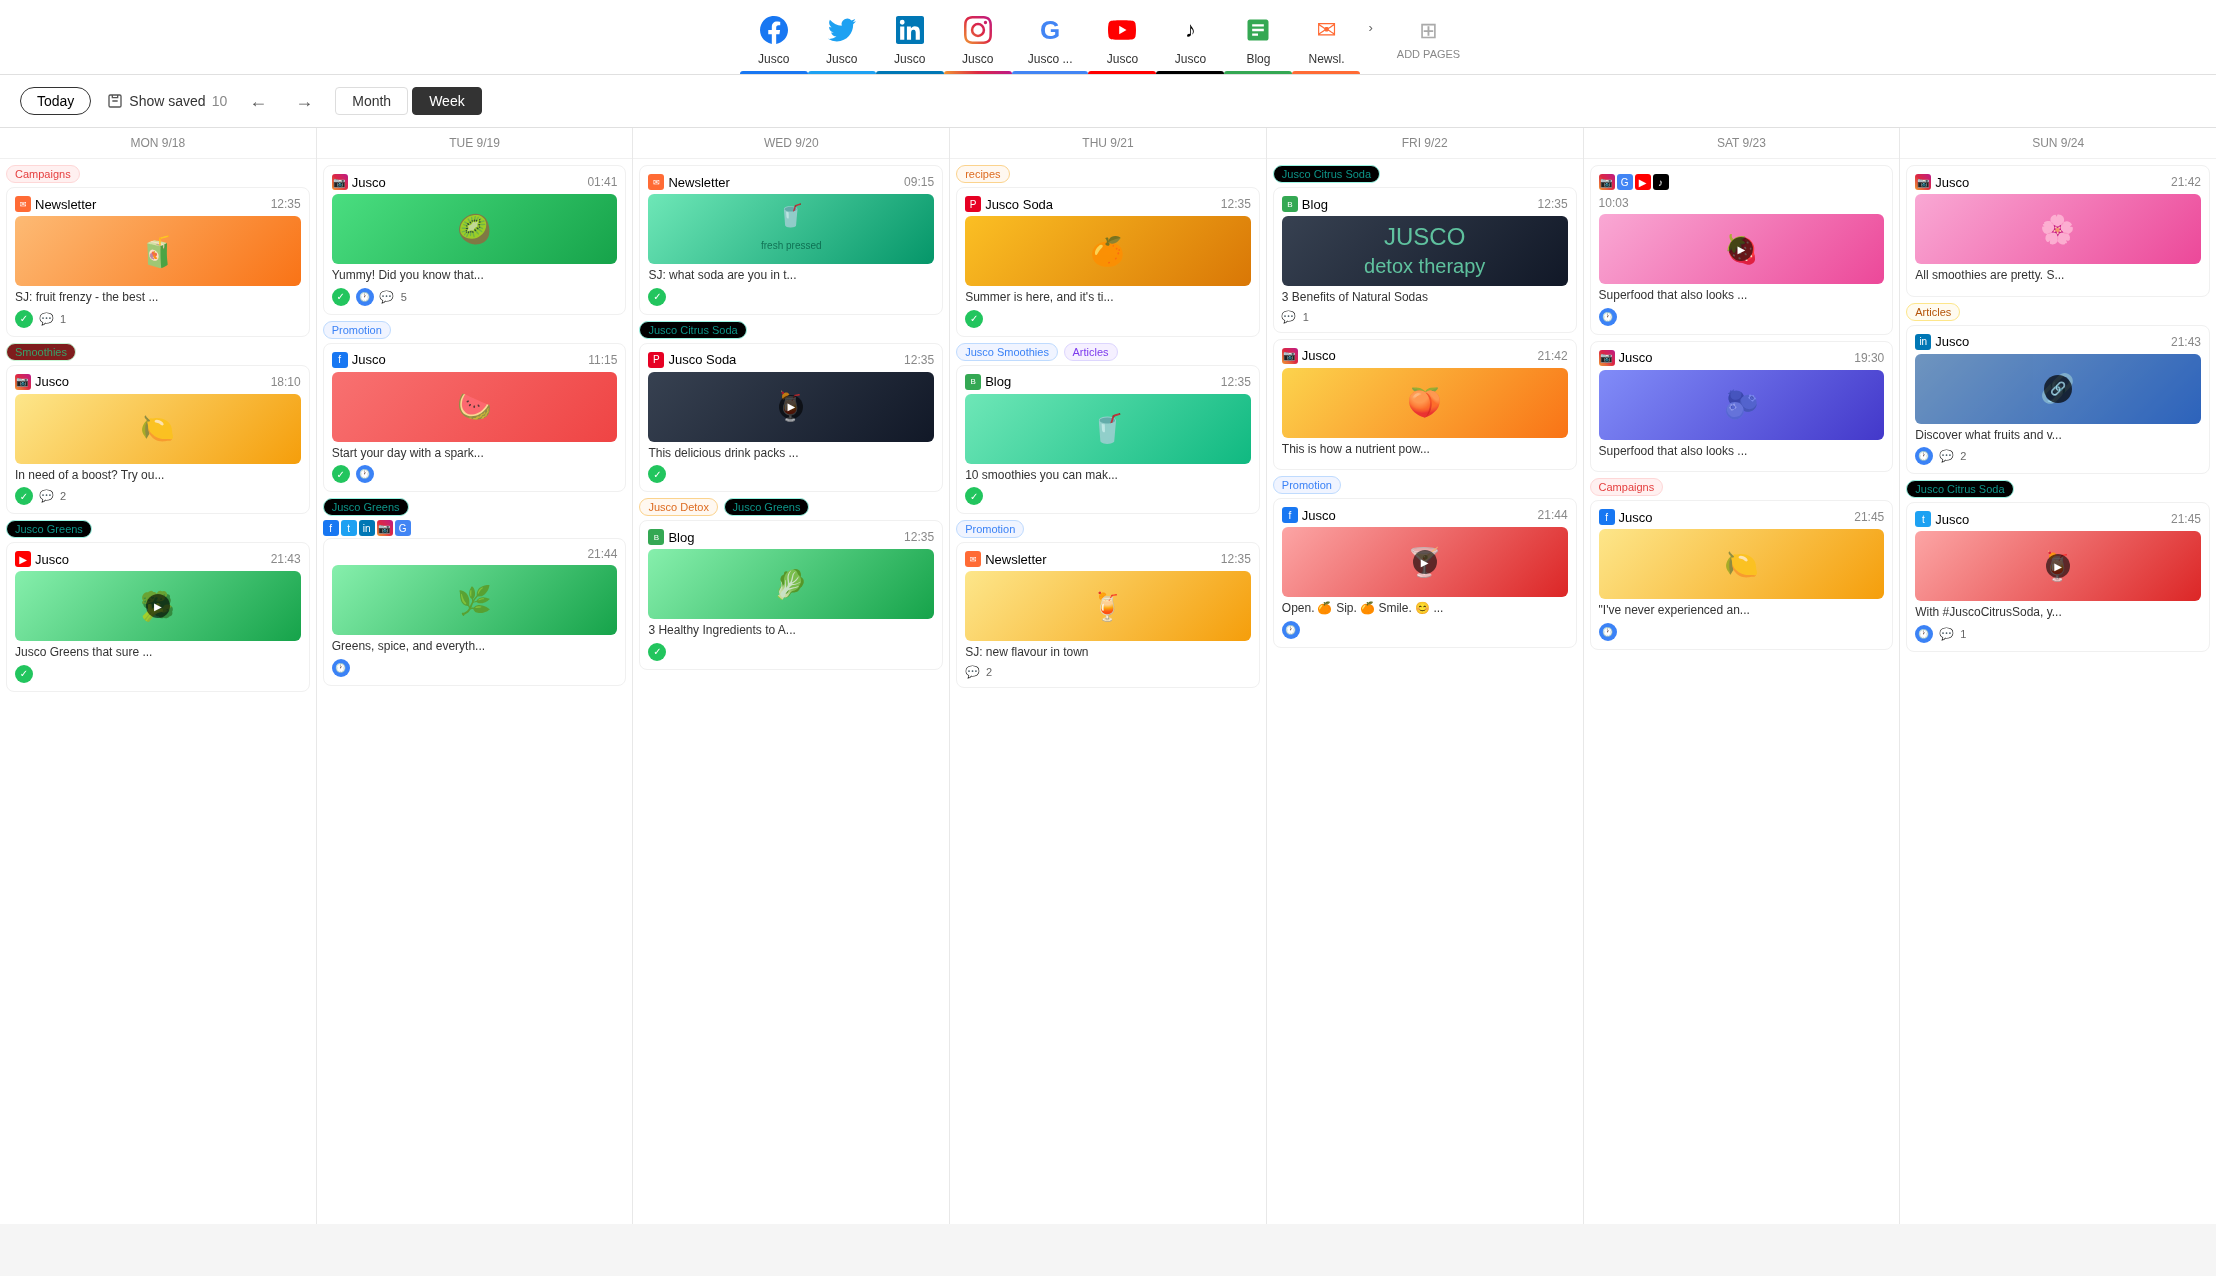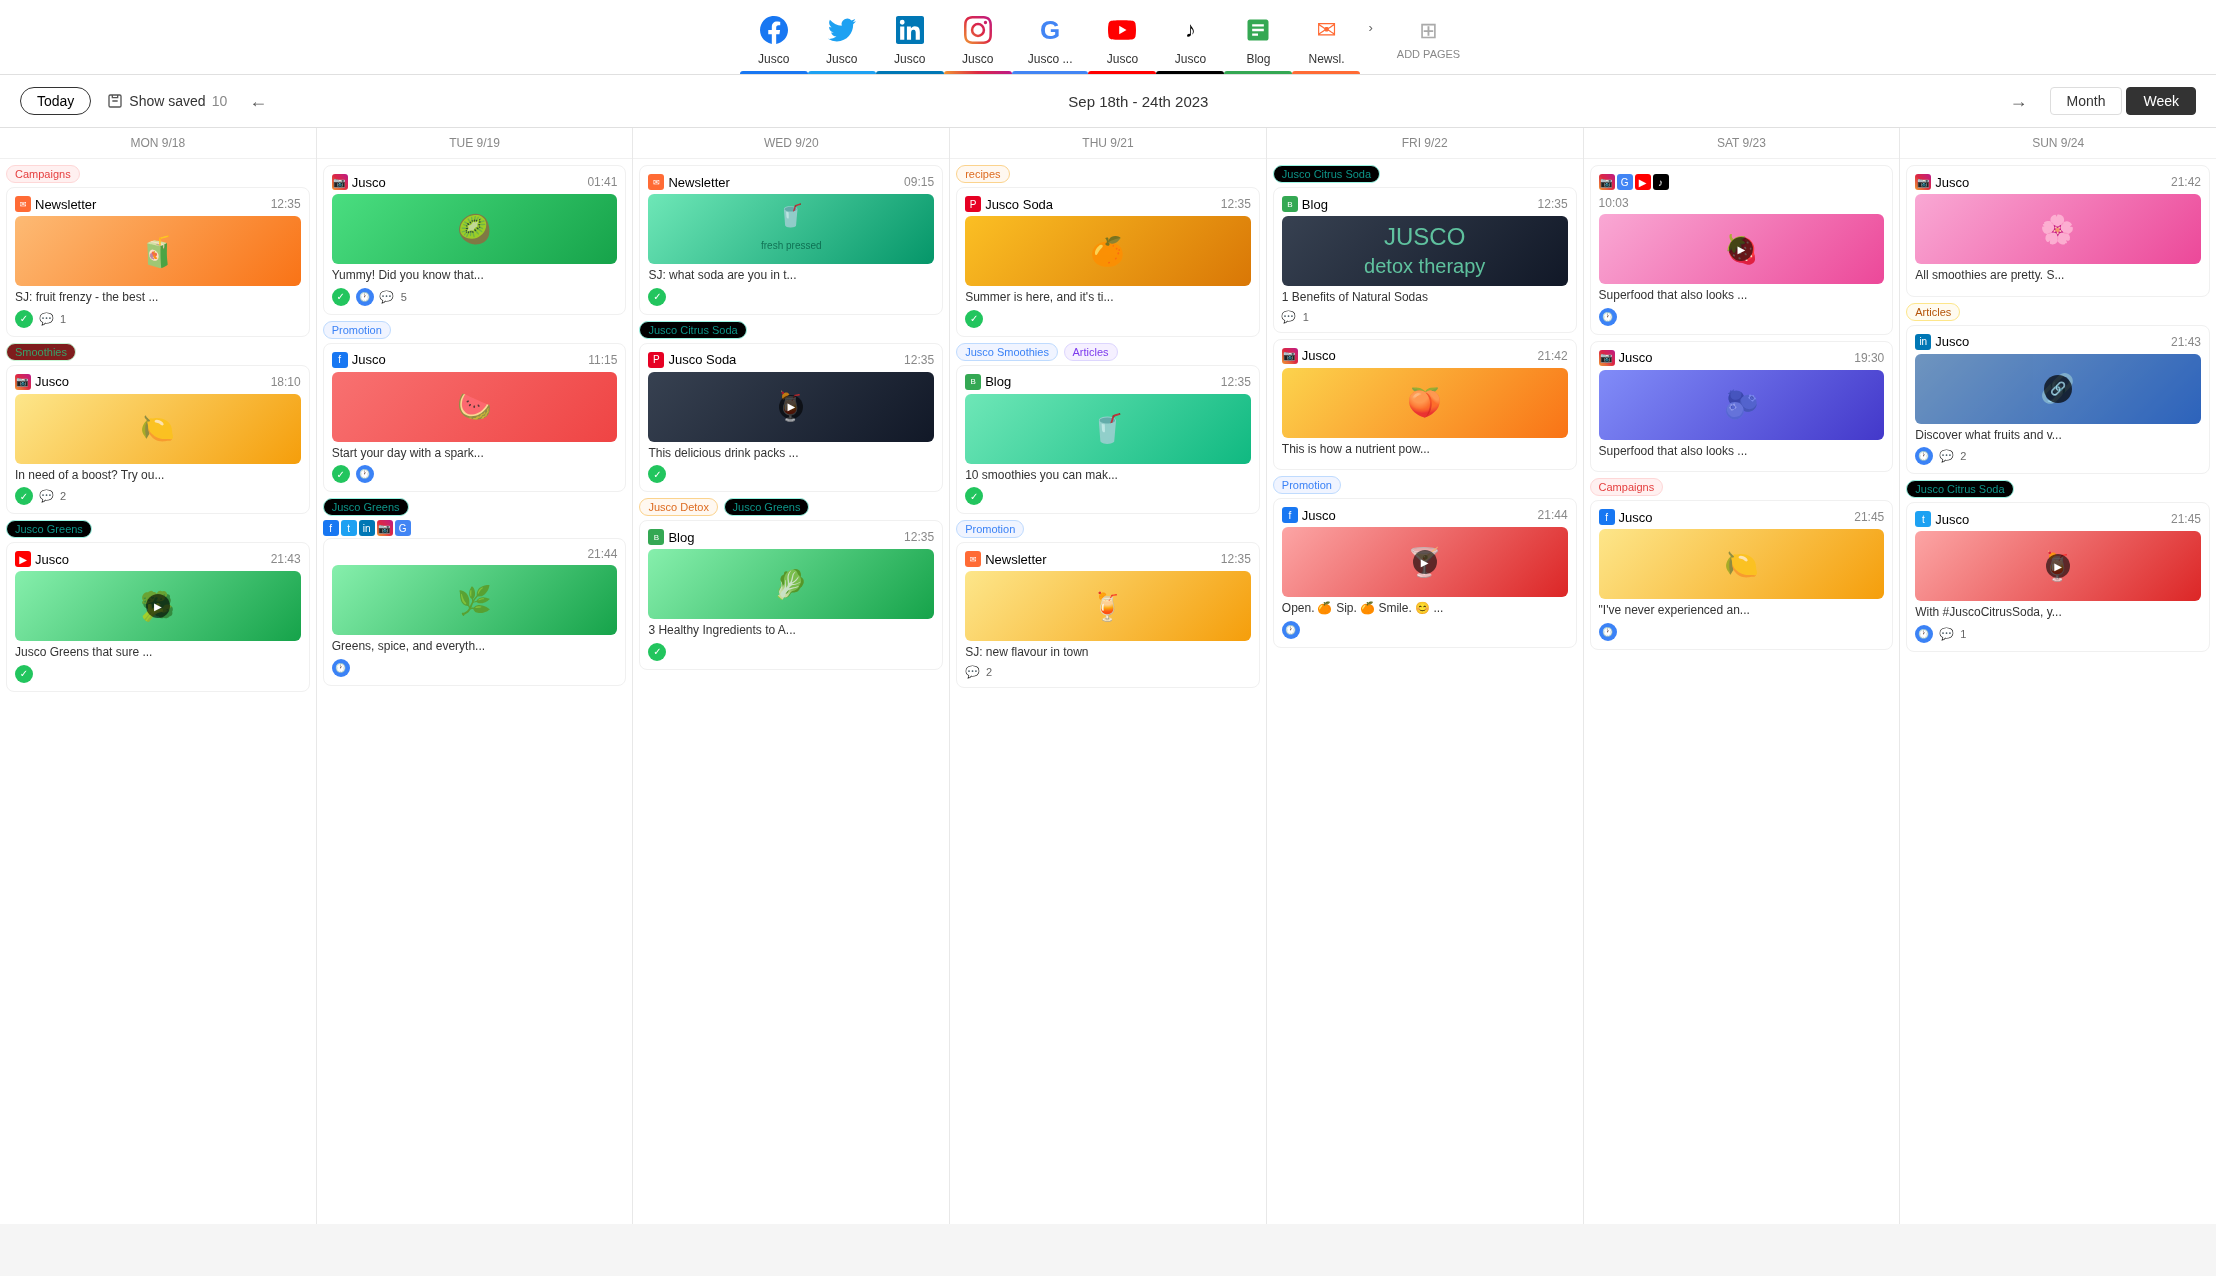--- a/index.html
+++ b/index.html
@@ -190,21 +190,20 @@
   <button class="today-btn">Today</button>
   <div class="show-saved">
     <svg width="16" height="16" viewBox="0 0 24 24" fill="none" stroke="#555" stroke-width="2">
         <rect x="3" y="3" width="18" height="18" rx="2"></rect>
         <path d="M8 3v4h8V3M8 12h8"></path>
       </svg>
     <span>Show saved</span>
     <span class="count">10</span>
   </div>
   <button class="nav-arrow">←</button>
-  <span class="date-range">Sep 18th - 24th 2023</span>
   <button class="nav-arrow">→</button>
   <div class="view-btns">
     <button class="view-btn">Month</button>
     <button class="view-btn active">Week</button>
   </div>
 </div>
 
 <div class="calendar">
 
   <div class="day-col">
@@ -494,21 +493,21 @@
           <div class="card-header">
             <div class="card-platform">
               <span class="pi pi-blog">B</span>
               <span>Blog</span>
             </div>
             <span class="card-time">12:35</span>
           </div>
           <div class="img-placeholder img-dark">
             <div style="opacity:0.8; font-size:24px; text-align:center; color:#6ee7b7;">JUSCO<br><small>detox therapy</small></div>
           </div>
-          <div class="card-text">1 Benefits of Natural Sodas</div>
+          <div class="card-text">3 Benefits of Natural Sodas</div>
           <div class="card-footer">
             <span class="comment-icon">💬</span>
             <span class="comment-count">1</span>
           </div>
         </div>
       </div>
 
       <div class="card">
         <div class="card-header">
           <div class="card-platform">

